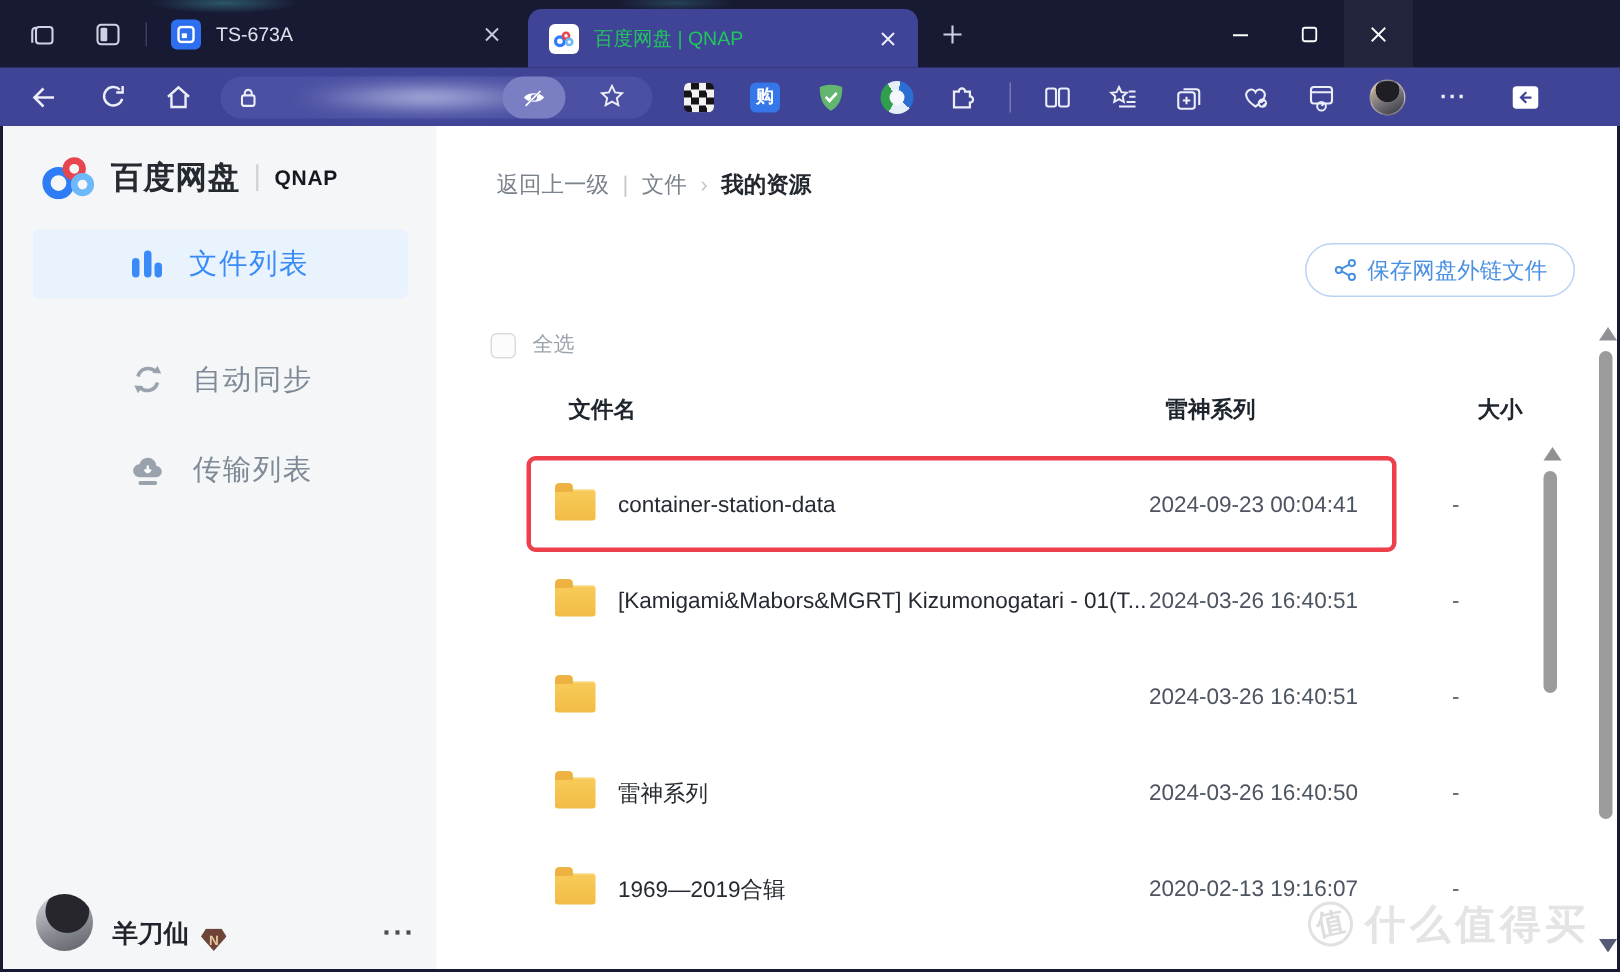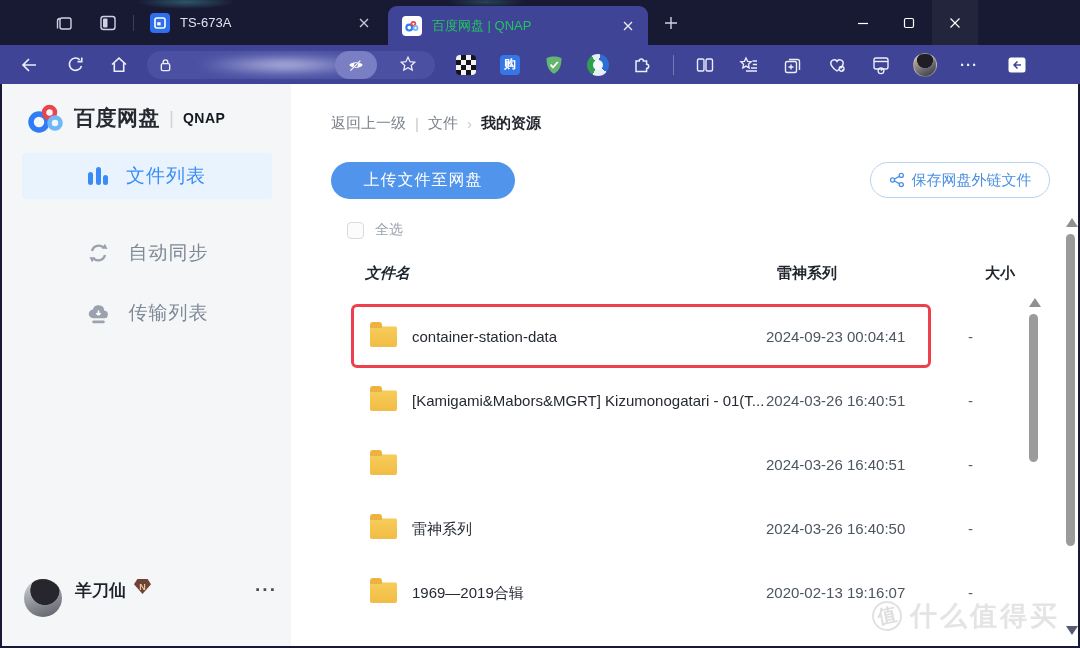--- a/index.html
+++ b/index.html
@@ -3,21 +3,21 @@
 <meta charset="utf-8">
 <style>
   * { margin:0; padding:0; box-sizing:border-box; }
   body { font-family:"Liberation Sans","DejaVu Sans",sans-serif; background:#000; }
   .window { position:relative; width:1080px; height:648px; background:#181a33; overflow:hidden; }
 
   
   .titlebar { position:absolute; left:0; top:0; width:942px; height:45px;
     background: radial-gradient(70px 10px at 150px 2px, rgba(70,160,170,.45), transparent 70%),
                 radial-gradient(55px 8px at 450px 2px, rgba(70,160,170,.3), transparent 70%),
-                #181a33; margin-left: 36px; }
+                #181a33; }
   .tb-btn { position:absolute; top:12px; width:24px; height:22px; display:flex; align-items:center; justify-content:center; cursor:pointer; }
   .tb-divider { position:absolute; left:97px; top:15px; width:1px; height:16px; background:#3a3d5e; }
   .tab { position:absolute; top:0; height:45px; display:flex; align-items:center; cursor:pointer; }
   .tab.inactive { left:100px; width:248px; }
   .tab.active { left:352px; width:260px; top:6px; height:39px; background:#3f4497; border-radius:9px 9px 0 0; }
   .favicon { width:20px; height:20px; border-radius:4px; margin-left:14px; display:flex; align-items:center; justify-content:center; flex:none; }
   .favicon.qnap { background:#2e6ff0; }
   .favicon.baidu { background:#fff; }
   .tab-title { margin-left:10px; font-size:13px; color:#dfe2ee; white-space:nowrap; overflow:hidden; flex:1; }
   .tab.active .tab-title { color:#22c55e; }
@@ -57,41 +57,41 @@
   
   .sidebar { position:absolute; left:0; top:0; width:289px; height:100%; background:#f5f6f8; }
   .logo-row { position:absolute; left:26px; top:14px; height:40px; display:flex; align-items:center; }
   .logo-brand { margin-left:10px; font-size:21px; font-weight:600; color:#252a31; letter-spacing:.5px; }
   .logo-div { margin:0 9px; font-size:19px; color:#d0d3d8; }
   .logo-partner { font-size:14px; font-weight:800; color:#14181f; letter-spacing:.5px; }
   .menu-item { position:absolute; left:20px; width:250px; height:46px; border-radius:4px; display:flex; align-items:center; justify-content:center; gap:18px; cursor:pointer; color:#7e8a96; font-size:19px; letter-spacing:1px; }
   .menu-item.active { background:#e9f3fd; color:#3a8bf8; }
   .bars-icon { display:flex; align-items:flex-end; gap:2.5px; height:18px; }
   .bars-icon i { display:block; width:5px; border-radius:2.5px; background:#3a8bf8; }
-  .user-row { position:absolute; left:22px; right:14px; top:495px; height:40px; display:flex; align-items:flex-start; }
+  .user-row { position:absolute; left:22px; right:14px; top:510px; height:40px; display:flex; align-items:flex-end; }
   .avatar-lg { width:38px; height:38px; border-radius:50%;
     background: radial-gradient(circle at 55% 30%, #26262c 0 42%, transparent 44%),
                 linear-gradient(160deg, #c4c8cd 15%, #8d9097 55%, #5b5e66); flex:none; cursor:pointer; }
   .user-name { margin-left:13px; font-size:17px; font-weight:600; color:#1f242b; }
   .vip-badge { margin-left:8px; width:17px; height:15px; clip-path:polygon(20% 0,80% 0,100% 35%,50% 100%,0 35%); background:#6e4438; color:#e9c9a2; font-size:9px; font-weight:bold; display:flex; align-items:center; justify-content:center; }
   .user-menu { margin-left:auto; font-size:19px; font-weight:bold; color:#4c4c54; letter-spacing:1px; cursor:pointer; }
 
   
   .main { position:absolute; left:289px; right:0; top:0; bottom:0; }
   .breadcrumb { position:absolute; left:40px; top:30px; font-size:15px; color:#7a828c; display:flex; gap:9px; align-items:center; }
   .crumb-link { cursor:pointer; }
   .crumb-sep { color:#c4c8ce; }
   .crumb-current { color:#23282f; font-weight:600; }
   .btn-upload { position:absolute; left:40px; top:78px; width:184px; height:37px; border-radius:18.5px; background:#5094ec; color:#fff; font-size:16px; letter-spacing:1px; display:flex; align-items:center; justify-content:center; cursor:pointer; }
   .btn-savelink { position:absolute; right:28px; top:78px; width:180px; height:36px; border-radius:18px; border:1px solid #b9d3f2; color:#4a90e2; font-size:15px; background:#fff; display:flex; align-items:center; justify-content:center; gap:7px; cursor:pointer; }
-  .selectall { position:absolute; left:56px; top:137px; display:flex; align-items:center; gap:11px; }
+  .selectall { position:absolute; left:36px; top:137px; display:flex; align-items:center; gap:11px; }
   .checkbox { width:17px; height:17px; border:1px solid #d8dbe0; border-radius:4px; background:#fcfcfd; cursor:pointer; }
   .selectall-label { font-size:14px; color:#9aa2ac; }
   .thead { position:absolute; left:0; right:0; top:180px; height:18px; font-size:15px; font-weight:bold; color:#1f252d; }
-  .th-name { position:absolute; left:74px;font-style:italic; }
+  .th-name { position:absolute; left:88px; }
   .th-modified { position:absolute; left:486px; }
   .th-size { position:absolute; left:694px; }
   .rows { position:absolute; left:0; right:0; top:220px; }
   .row { position:relative; height:64px; cursor:pointer; }
   .folder { position:absolute; left:79px; top:22px; width:27px; height:21px; border-radius:2px; background:linear-gradient(#f8cc5a,#f2bc45); box-shadow:inset 0 1px 0 rgba(255,255,255,.45); }
   .folder::before { content:""; position:absolute; top:-4px; left:0; width:12px; height:6px; border-radius:3px 3px 0 0; background:#edb342; }
   .cell-name { position:absolute; left:121px; top:24px; font-size:15px; color:#262b33; white-space:nowrap; }
   .cell-date { position:absolute; left:475px; top:24px; font-size:15px; color:#4c5560; white-space:nowrap; }
   .cell-size { position:absolute; left:677px; top:24px; font-size:15px; color:#5a616a; }
   .hl-box { position:absolute; left:60px; top:220px; width:580px; height:64px; border:3px solid #ee3f4d; border-radius:6px; pointer-events:none; }
@@ -348,21 +348,20 @@
 
     <div class="main">
       <div class="breadcrumb">
         <span class="crumb-link">返回上一级</span>
         <span class="crumb-sep">|</span>
         <span class="crumb-link">文件</span>
         <span class="crumb-sep">›</span>
         <span class="crumb-current">我的资源</span>
       </div>
 
-      <div class="btn-upload">上传文件至网盘</div>
       <div class="btn-savelink">
         <svg width="16" height="16" viewBox="0 0 18 18">
             <circle cx="4" cy="9" r="2.3" fill="none" stroke="#4a90e2" stroke-width="1.5"></circle>
             <circle cx="13.8" cy="3.8" r="2.3" fill="none" stroke="#4a90e2" stroke-width="1.5"></circle>
             <circle cx="13.8" cy="14.2" r="2.3" fill="none" stroke="#4a90e2" stroke-width="1.5"></circle>
             <path d="M6.1 7.9 L11.7 4.9 M6.1 10.1 L11.7 13.1" stroke="#4a90e2" stroke-width="1.5"></path>
           </svg>
         <span>保存网盘外链文件</span>
       </div>
 

